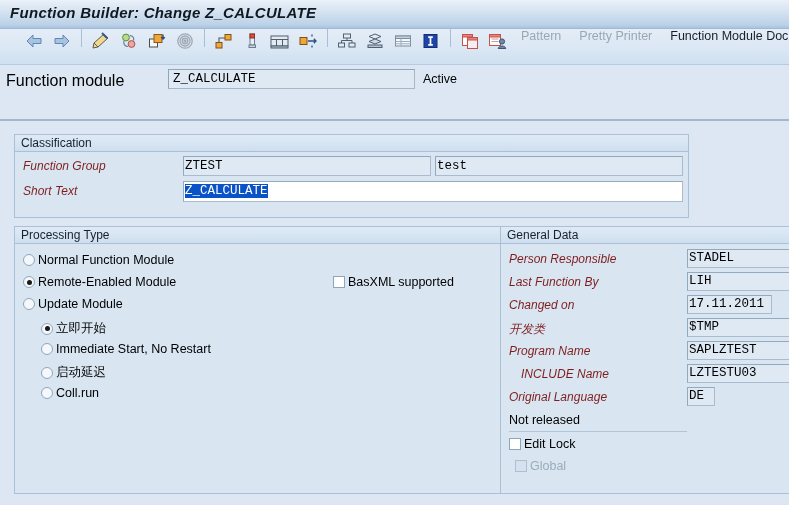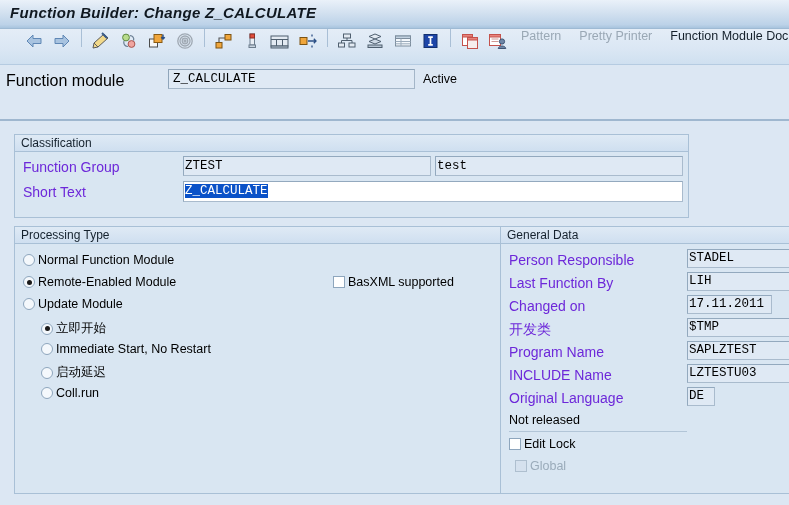--- a/index.html
+++ b/index.html
@@ -174,23 +174,24 @@
     font-size: 12px;
     line-height: 16px;
     padding-left: 6px;
     color: #15222e;
     white-space: nowrap;
   }
 
   
   .flabel {
     position: absolute;
-    font-size: 14px;
-    color: #6d28d9;
-    white-space: nowrap;
+    font-size: 12px;
+    color: #7f1d1d;
+    white-space: nowrap;
+    font-style: italic;
   }
   .fin {
     position: absolute;
     box-sizing: border-box;
     background: #dfe9f4;
     border: 1px solid #a9bbcd;
     border-top-color: #93a9be;
     border-left-color: #93a9be;
     font-family: "Liberation Mono", monospace;
     font-size: 12.5px;
@@ -496,21 +497,21 @@
 
     <div class="flabel" style="left:8px; top:71px;">Changed on</div>
     <div class="fin" style="left:186px; top:68px; width:85px; height:19px; line-height:17px;">17.11.2011</div>
 
     <div class="flabel" style="left:8px; top:94px;">开发类</div>
     <div class="fin" style="left:186px; top:91px; width:120px; height:19px; line-height:17px;">$TMP</div>
 
     <div class="flabel" style="left:8px; top:117px;">Program Name</div>
     <div class="fin" style="left:186px; top:114px; width:120px; height:19px; line-height:17px;">SAPLZTEST</div>
 
-    <div class="flabel" style="left:8px; top:140px;">INCLUDE Name</div>
+    <div class="flabel" style="left:20px; top:140px;">INCLUDE Name</div>
     <div class="fin" style="left:186px; top:137px; width:120px; height:19px; line-height:17px;">LZTESTU03</div>
 
     <div class="flabel" style="left:8px; top:163px;">Original Language</div>
     <div class="fin" style="left:186px; top:160px; width:28px; height:19px; line-height:17px;">DE</div>
 
     <div class="statictext" style="left:8px; top:186px;">Not released</div>
     <div class="hr" style="left:8px; top:204px; width:178px;"></div>
 
     <div class="opt" style="left:8px; top:210px;">
       <span class="cbx"></span>

